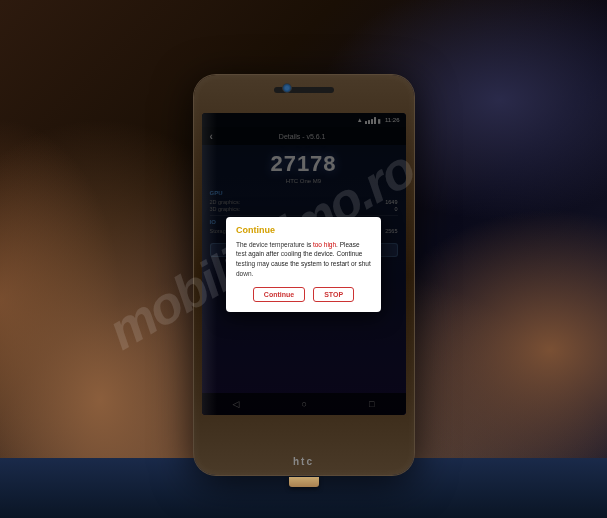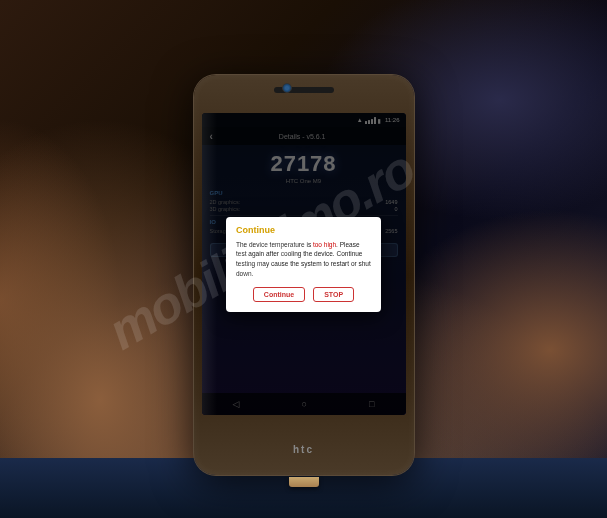--- a/index.html
+++ b/index.html
@@ -319,21 +319,21 @@
     }
 
     .nav-icon {
       color: #aaa;
       font-size: 9px;
     }
 
     
     .phone-bottom {
       position: absolute;
-      bottom: 20px;
+      bottom: 8px;
       left: 50%;
       transform: translateX(-50%);
       display: flex;
       gap: 20px;
       align-items: flex-start;
     }
 
     .htc-logo {
       color: #888;
       font-size: 10px;

